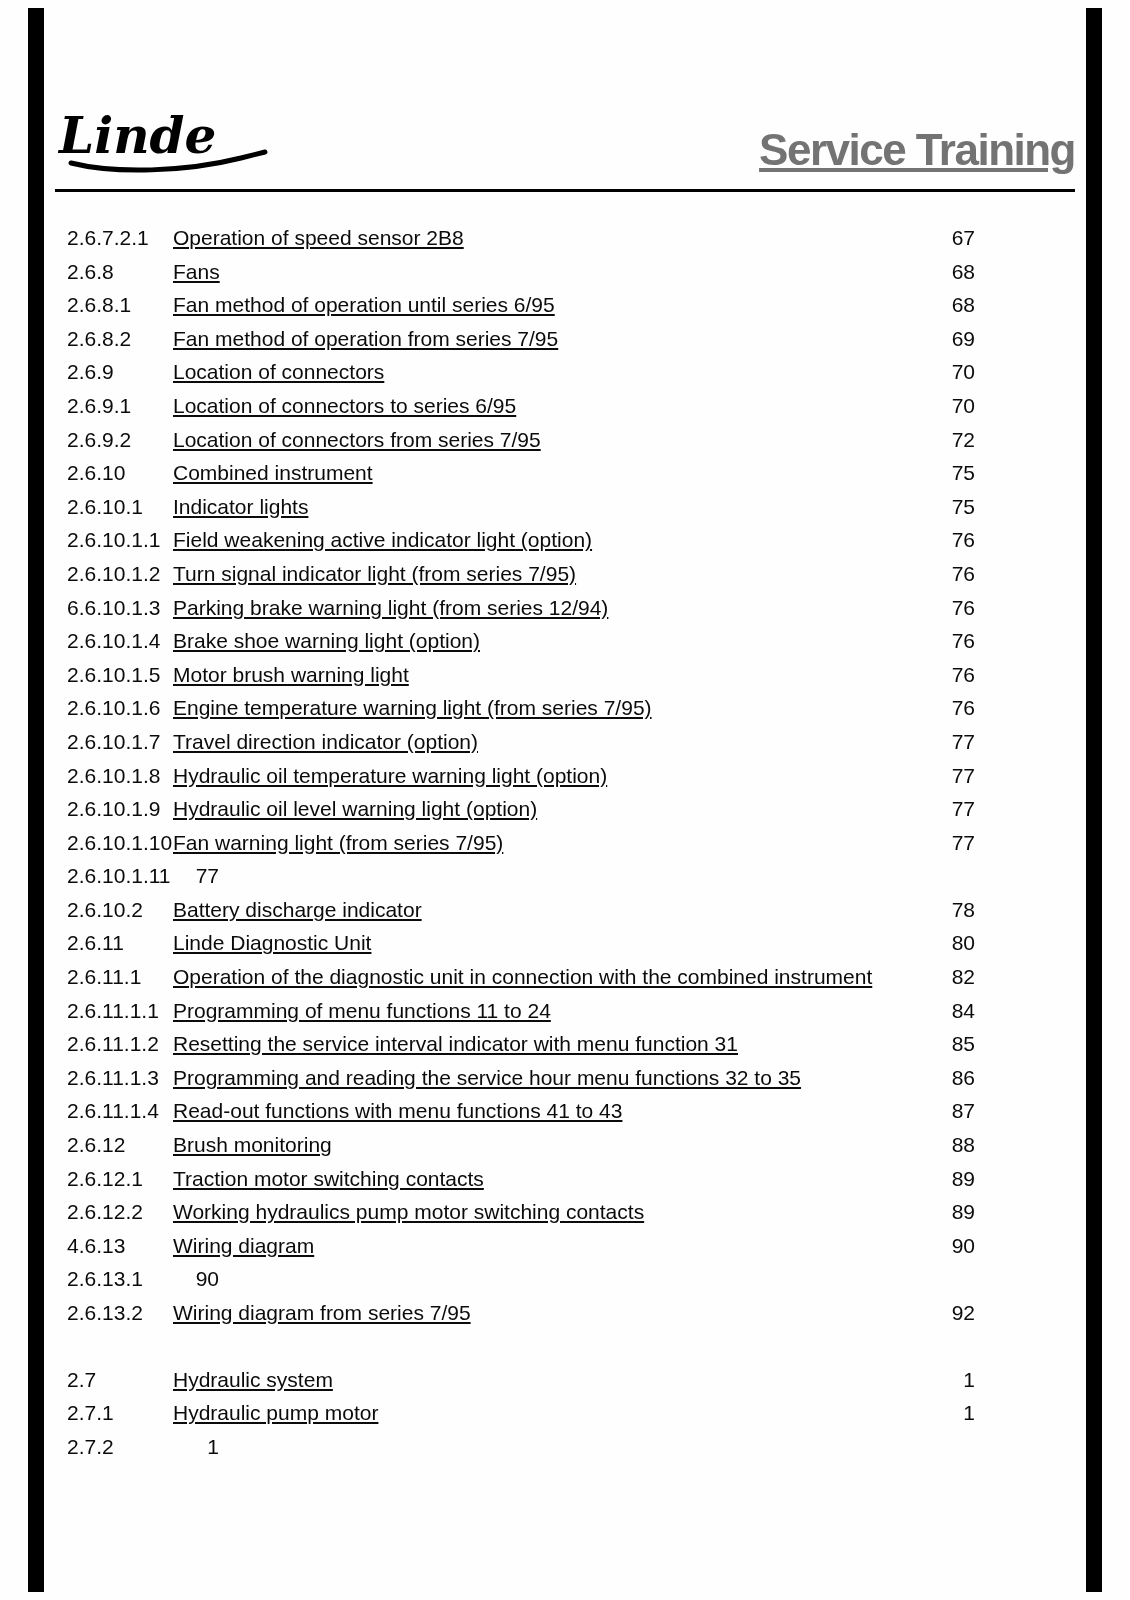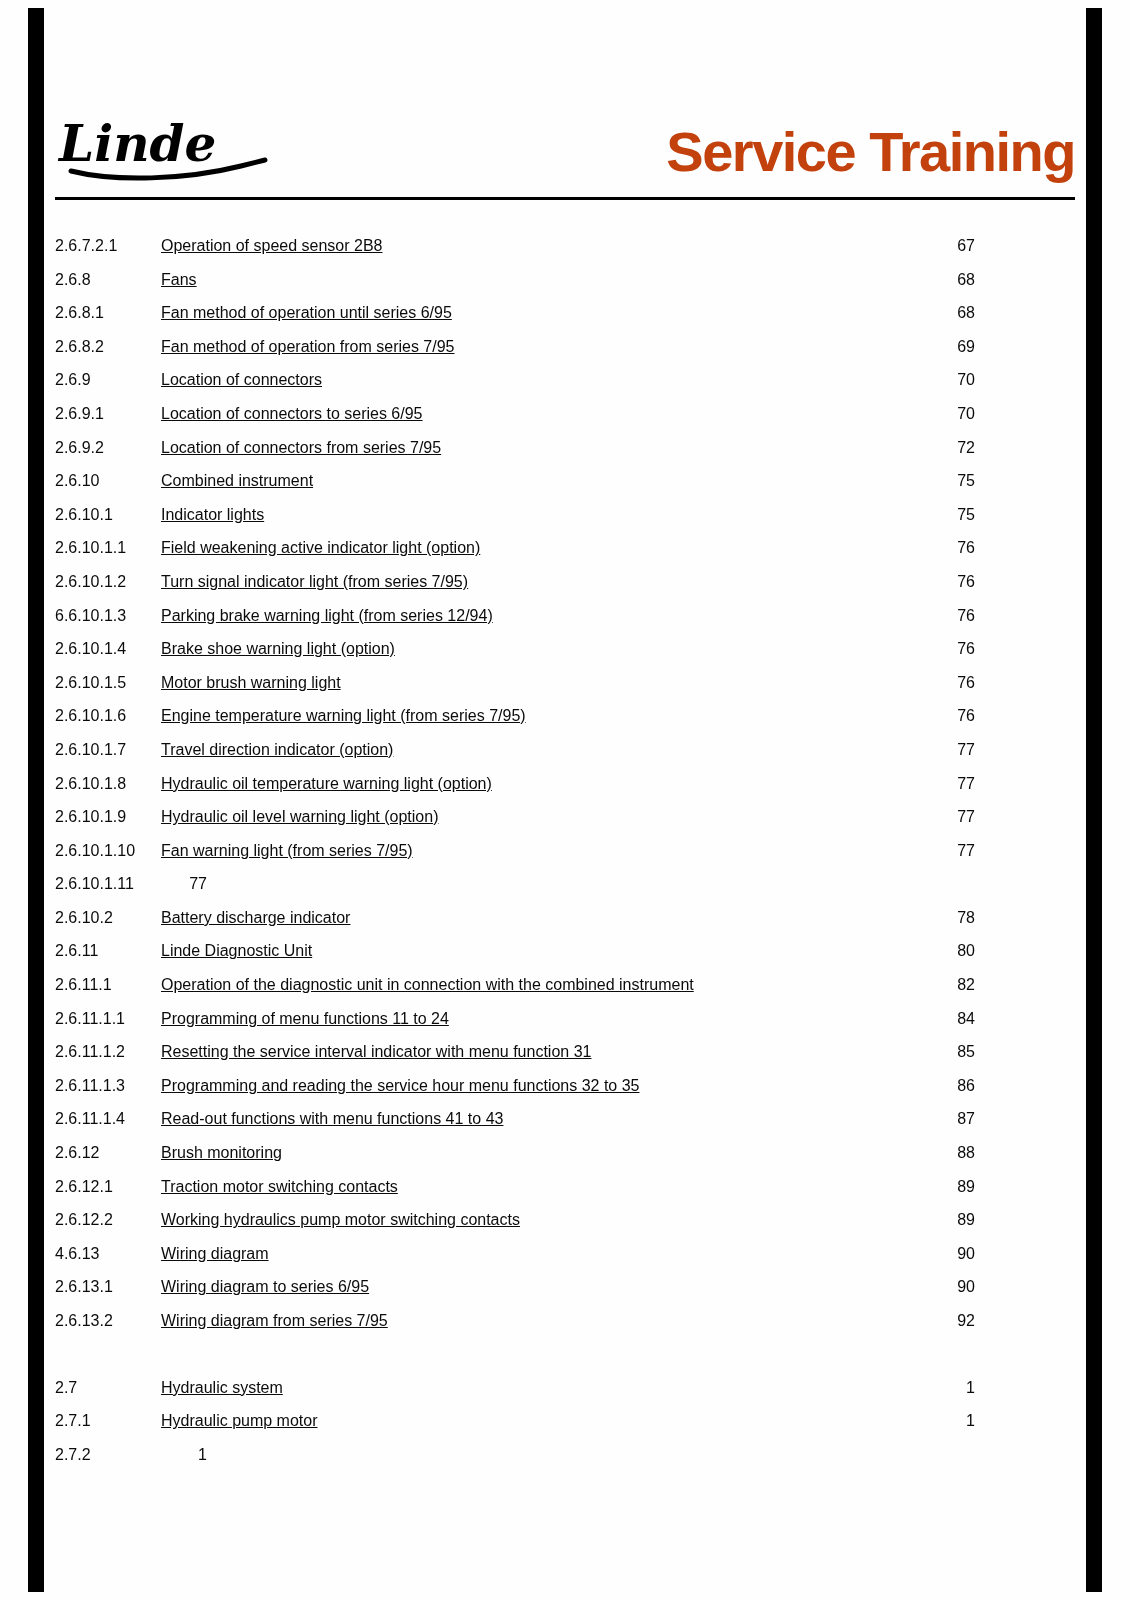--- a/index.html
+++ b/index.html
@@ -20,52 +20,54 @@
     width: 16px;
     background: #000;
   }
   .edge-bar.left  { left: 28px; }
   .edge-bar.right { right: 28px; }
 
   .content {
     position: absolute;
     left: 55px;
     right: 55px;
-    top: 12px;
+    top: 4px;
   }
 
   .header {
     display: flex;
     justify-content: space-between;
     align-items: flex-end;
     padding-top: 102px;
   }
   .logo-wrap { width: 225px; height: 68px; }
   .page-title {
     margin: 0 0 2px 0;
     font-family: "Liberation Sans", sans-serif;
     font-weight: 700;
-    font-size: 56px;
+    font-size: 44px;
     line-height: 1;
     letter-spacing: -1.5px;
-    color: #c2410c;
+    color: #737373;
+    text-decoration: underline;
   }
   .header-rule {
     border: none;
     border-top: 3px solid #000;
     margin: 15px 0 0 0;
   }
 
   .toc { margin-top: 29px; }
   .toc-row {
     display: flex;
-    font-size: 16px;
+    font-size: 21px;
     line-height: 33.6px;
     padding-right: 100px;
     white-space: nowrap;
+    margin-left: 12px;
   }
   .toc-num   { flex: none; width: 106px; }
   .toc-title { flex: 1; overflow: hidden; text-decoration: underline; }
   .toc-page  { flex: none; min-width: 46px; text-align: right; }
   .toc-group + .toc-group { margin-top: 33px; }
 </style>
 </head>
 <body>
 
 <div class="edge-bar left"></div>
@@ -236,21 +238,20 @@
           <span class="toc-title">Working hydraulics pump motor switching contacts</span>
           <span class="toc-page">89</span>
         </div>
         <div class="toc-row">
           <span class="toc-num">4.6.13</span>
           <span class="toc-title">Wiring diagram</span>
           <span class="toc-page">90</span>
         </div>
         <div class="toc-row">
           <span class="toc-num">2.6.13.1</span>
-          <span class="toc-title">Wiring diagram to series 6/95</span>
           <span class="toc-page">90</span>
         </div>
         <div class="toc-row">
           <span class="toc-num">2.6.13.2</span>
           <span class="toc-title">Wiring diagram from series 7/95</span>
           <span class="toc-page">92</span>
         </div>
       </div>
     <div class="toc-group">
         <div class="toc-row">

